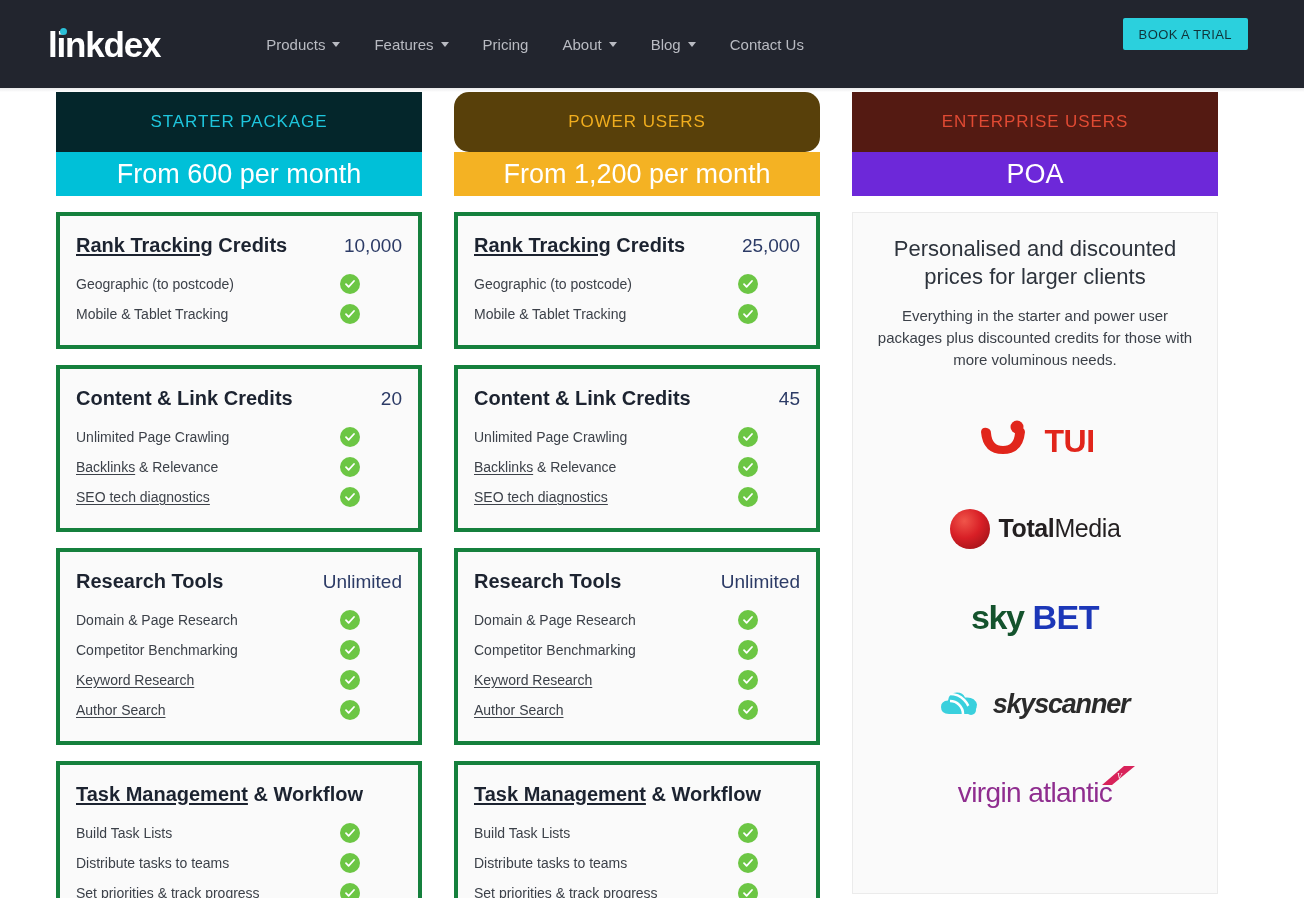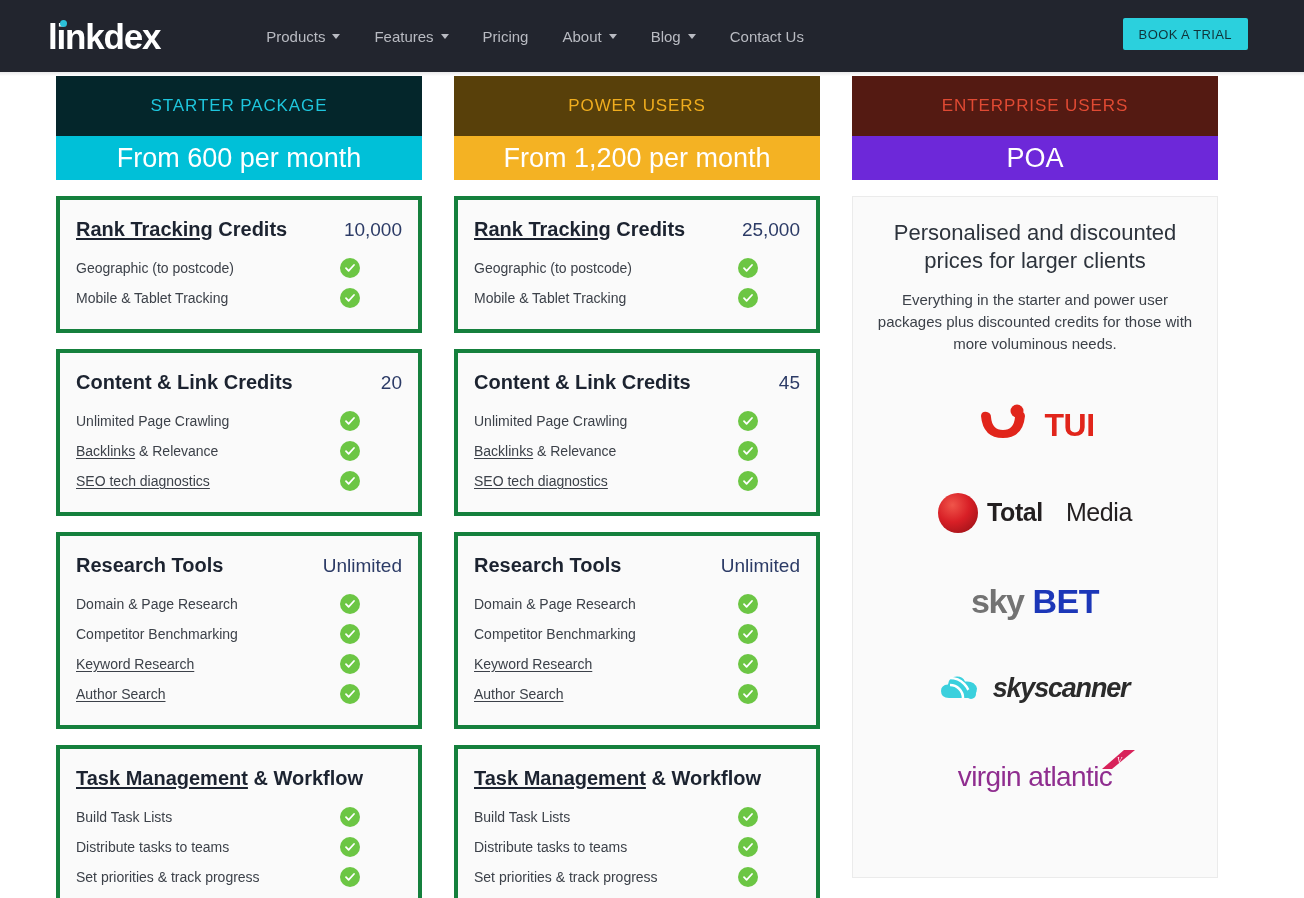--- a/index.html
+++ b/index.html
@@ -5,21 +5,21 @@
   * { box-sizing: border-box; margin: 0; padding: 0; }
   html, body {
     width: 1304px; height: 898px;
     background: #ffffff;
     font-family: "Liberation Sans", sans-serif;
     overflow: hidden;
   }
 
   
   .navbar {
-    height: 72px; width: 1304px;
+    height: 88px; width: 1304px;
     background: #22252e;
     display: flex; align-items: center;
     position: relative;
   }
   .brand {
     margin-left: 48px;
     font-size: 35px; font-weight: bold; color: #ffffff;
     letter-spacing: -1.2px; line-height: 1;
     position: relative; display: inline-block;
   }
@@ -59,21 +59,21 @@
   .ph-top {
     height: 60px; display: flex; align-items: center; justify-content: center;
     font-size: 17px; letter-spacing: .9px; font-weight: normal;
   }
   .ph-bot {
     height: 44px; display: flex; align-items: center; justify-content: center;
     font-size: 27px; color: #ffffff; font-weight: normal;
   }
   .c-starter .ph-top { background: #04262b; color: #1ec6dd; }
   .c-starter .ph-bot { background: #00c0d8; }
-  .c-power   .ph-top { background: #58400a; color: #f0ad1e; }
+  .c-power   .ph-top { background: #58400a; color: #f0ad1e; border-radius: 15px; }
   .c-power   .ph-bot { background: #f4b223; }
   .c-ent     .ph-top { background: #541a12; color: #e04a33; }
   .c-ent     .ph-bot { background: #6d28d9; }
 
   
   .card {
     background: #fafafa; border: 4px solid #15803d;
     margin-top: 16px; padding: 18px 16px 16px 16px;
   }
   .card-head {
@@ -119,21 +119,21 @@
     display: flex; align-items: center; justify-content: center;
     color: #ffffff; font-size: 11px; font-weight: bold; font-family: "Liberation Serif", serif;
   }
   .lg-tm { display: flex; align-items: center; gap: 9px; }
   .lg-tm-ball {
     width: 40px; height: 40px; border-radius: 50%;
     background: radial-gradient(circle at 36% 30%, #f0554a 0%, #d81f26 45%, #8e0f14 100%);
   }
   .lg-tm-word { font-size: 25px; color: #231f20; letter-spacing: -.4px; line-height: 1; }
   .lg-tm-word b { font-weight: bold; }
-  .lg-tm-word span { font-weight: normal; padding-left: 23px; }
+  .lg-tm-word span { font-weight: normal; }
   .lg-sky { font-size: 34px; line-height: 1; letter-spacing: -1.4px; }
   .lg-sky .s1 { color: #1c37b8; font-weight: bold; }
   .lg-sky .s2 { color: #1c37b8; font-weight: bold; letter-spacing: -.5px; margin-top: 20px; }
   .lg-ss { display: flex; align-items: center; gap: 0; }
   .lg-ss-word { font-size: 27px; font-weight: bold; font-style: italic; color: #2b2b2b; letter-spacing: -1.2px; line-height: 1; }
   .lg-va { position: relative; display: inline-block; }
   .lg-va-word { font-size: 28px; color: #8f2d8f; letter-spacing: -.6px; line-height: 1; }
   .lg-va-fin { position: absolute; right: -24px; top: -14px; }
 </style>
 </head>
@@ -444,21 +444,21 @@
               <span class="lg-tui-word" style="color: rgb(225, 37, 27);">TUI</span>
             </div>
           </div>
           <div class="logo-wrap">
             <div class="lg-tm">
               <div class="lg-tm-ball"></div>
               <div class="lg-tm-word" style="color: rgb(35, 31, 32);"><b>Total</b><span>Media</span></div>
             </div>
           </div>
           <div class="logo-wrap">
-            <div class="lg-sky"><span class="s1" style="color: #737373; margin-top: 24px;">sky</span><span class="s2" style="color: rgb(28, 55, 184);"> BET</span></div>
+            <div class="lg-sky"><span class="s1" style="color: #14532d; margin-top: 24px;">sky</span><span class="s2" style="color: rgb(28, 55, 184);"> BET</span></div>
           </div>
           <div class="logo-wrap">
             <div class="lg-ss">
               <svg width="52" height="34" viewBox="0 0 52 34">
                 <path d="M8 26 q-8 0 -8 -7 q0 -6 7 -6.5 q1 -8 9 -8 q6 0 8 5 q10 -1 12 7 q0 9 -10 9.5 z" fill="#3ad0dd"></path>
                 <path d="M22 26 a13 13 0 0 0 -13 -13" stroke="#fff" stroke-width="2.6" fill="none"></path>
                 <path d="M29 26 a20 20 0 0 0 -20 -20" stroke="#fff" stroke-width="2.6" fill="none"></path>
                 <circle cx="30" cy="22" r="5" fill="#3ad0dd"></circle>
               </svg>
               <span class="lg-ss-word" style="color: rgb(43, 43, 43);">skyscanner</span>

